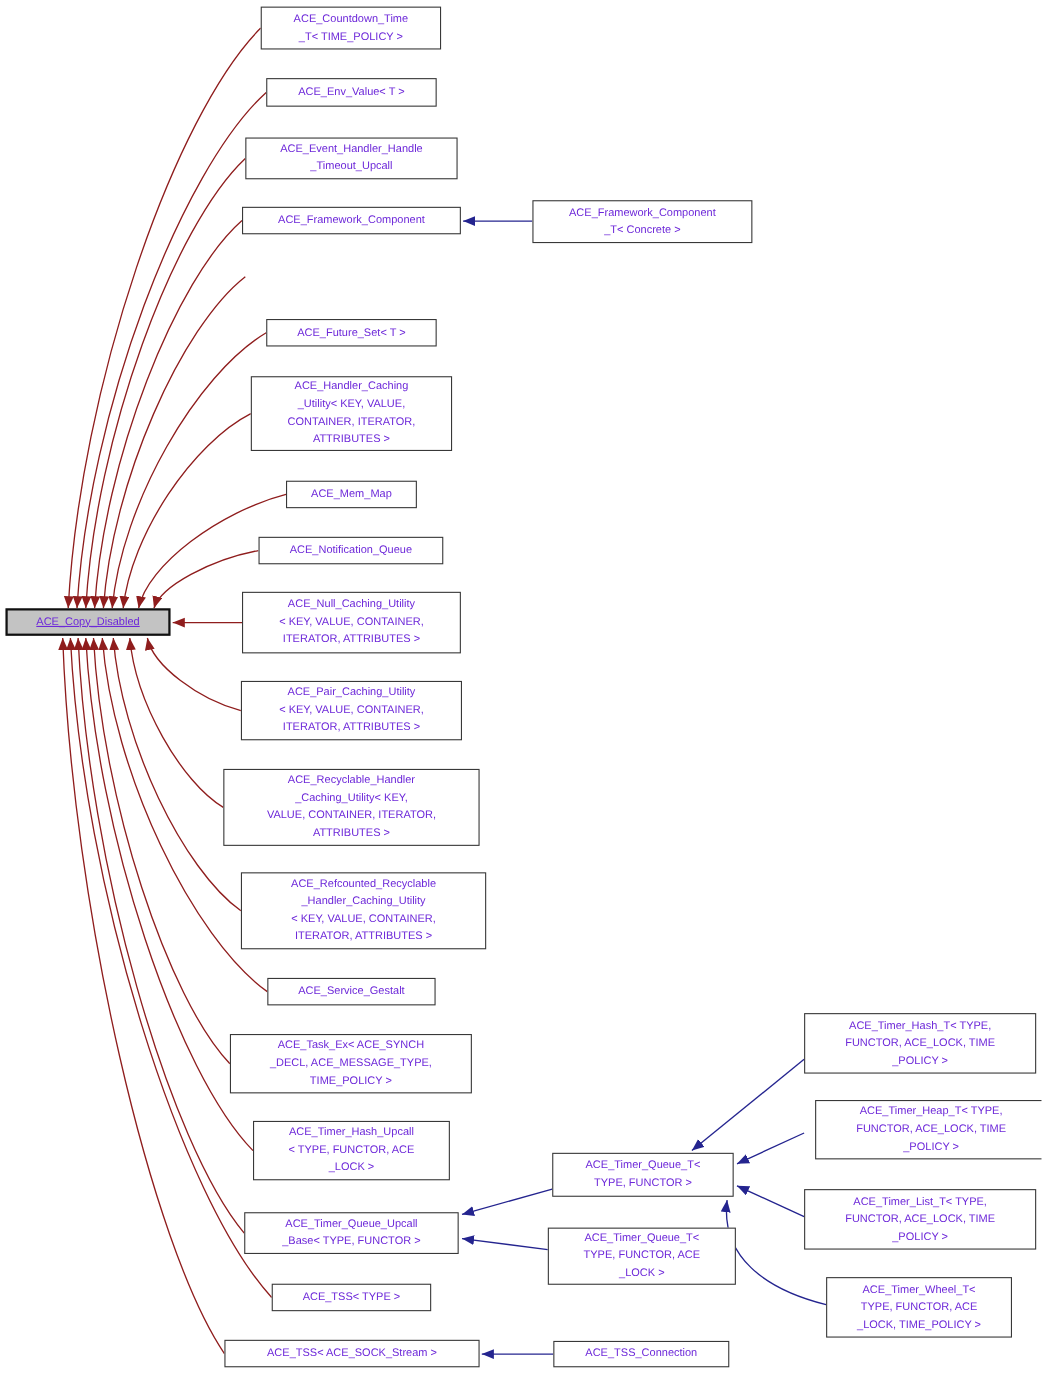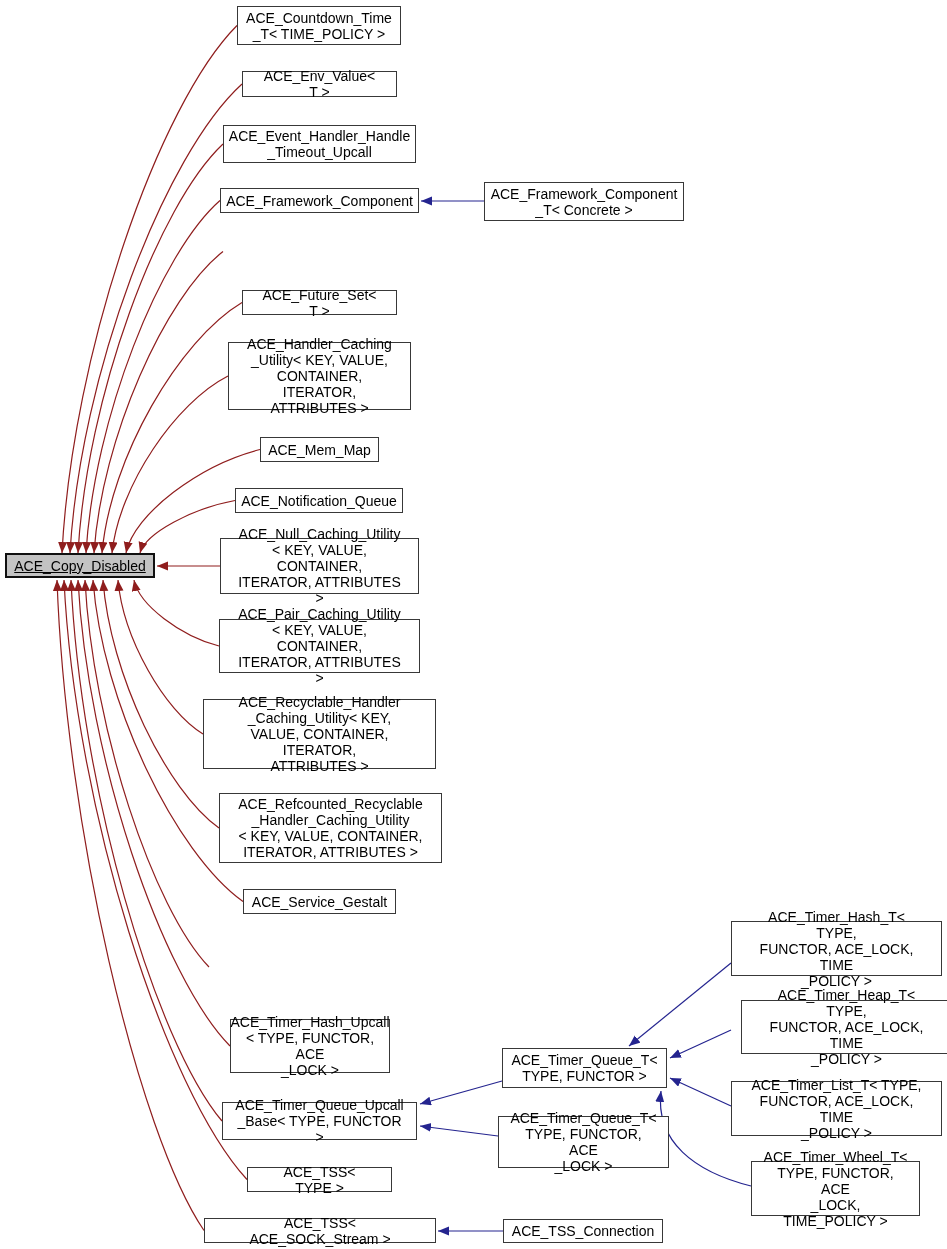--- a/index.html
+++ b/index.html
@@ -19,23 +19,23 @@
   .node {
     position: absolute;
     box-sizing: border-box;
     background: #ffffff;
     border: 1px solid #383838;
     display: flex;
     align-items: center;
     justify-content: center;
     text-align: center;
     white-space: pre-line;
-    font-size: 14px;
+    font-size: 10px;
     line-height: 16px;
-    color: #000000;
+    color: #6d28d9;
     padding: 1px 16px;
   }
   .node.base {
     border: 2px solid #101010;
     background: #c3c3c3;
     text-decoration: underline;
   }
 </style>
 </head>
 <body>
@@ -105,21 +105,24 @@
 ITERATOR, ATTRIBUTES &gt;</div>
   <div class="node" style="left:203px;top:699px;width:233px;height:70px">ACE_Recyclable_Handler
 _Caching_Utility&lt; KEY,
 VALUE, CONTAINER, ITERATOR,
 ATTRIBUTES &gt;</div>
   <div class="node" style="left:219px;top:793px;width:223px;height:70px">ACE_Refcounted_Recyclable
 _Handler_Caching_Utility
 &lt; KEY, VALUE, CONTAINER,
 ITERATOR, ATTRIBUTES &gt;</div>
   <div class="node" style="left:243px;top:889px;width:153px;height:25px">ACE_Service_Gestalt</div>
-  <div class="node" style="left:230px;top:1019px;width:160px;height:54px">ACE_Timer_Hash_Upcall
+  <div class="node" style="left:209px;top:940px;width:220px;height:54px">ACE_Task_Ex&lt; ACE_SYNCH
+_DECL, ACE_MESSAGE_TYPE,
+TIME_POLICY &gt;</div>
+  <div class="node" style="left:230px;top:1019px;width:179px;height:54px">ACE_Timer_Hash_Upcall
 &lt; TYPE, FUNCTOR, ACE
 _LOCK &gt;</div>
   <div class="node" style="left:222px;top:1102px;width:195px;height:38px">ACE_Timer_Queue_Upcall
 _Base&lt; TYPE, FUNCTOR &gt;</div>
   <div class="node" style="left:247px;top:1167px;width:145px;height:25px">ACE_TSS&lt; TYPE &gt;</div>
   <div class="node" style="left:204px;top:1218px;width:232px;height:25px">ACE_TSS&lt; ACE_SOCK_Stream &gt;</div>
 
   <div class="node" style="left:484px;top:182px;width:200px;height:39px">ACE_Framework_Component
 _T&lt; Concrete &gt;</div>
   <div class="node" style="left:502px;top:1048px;width:165px;height:40px">ACE_Timer_Queue_T&lt;

